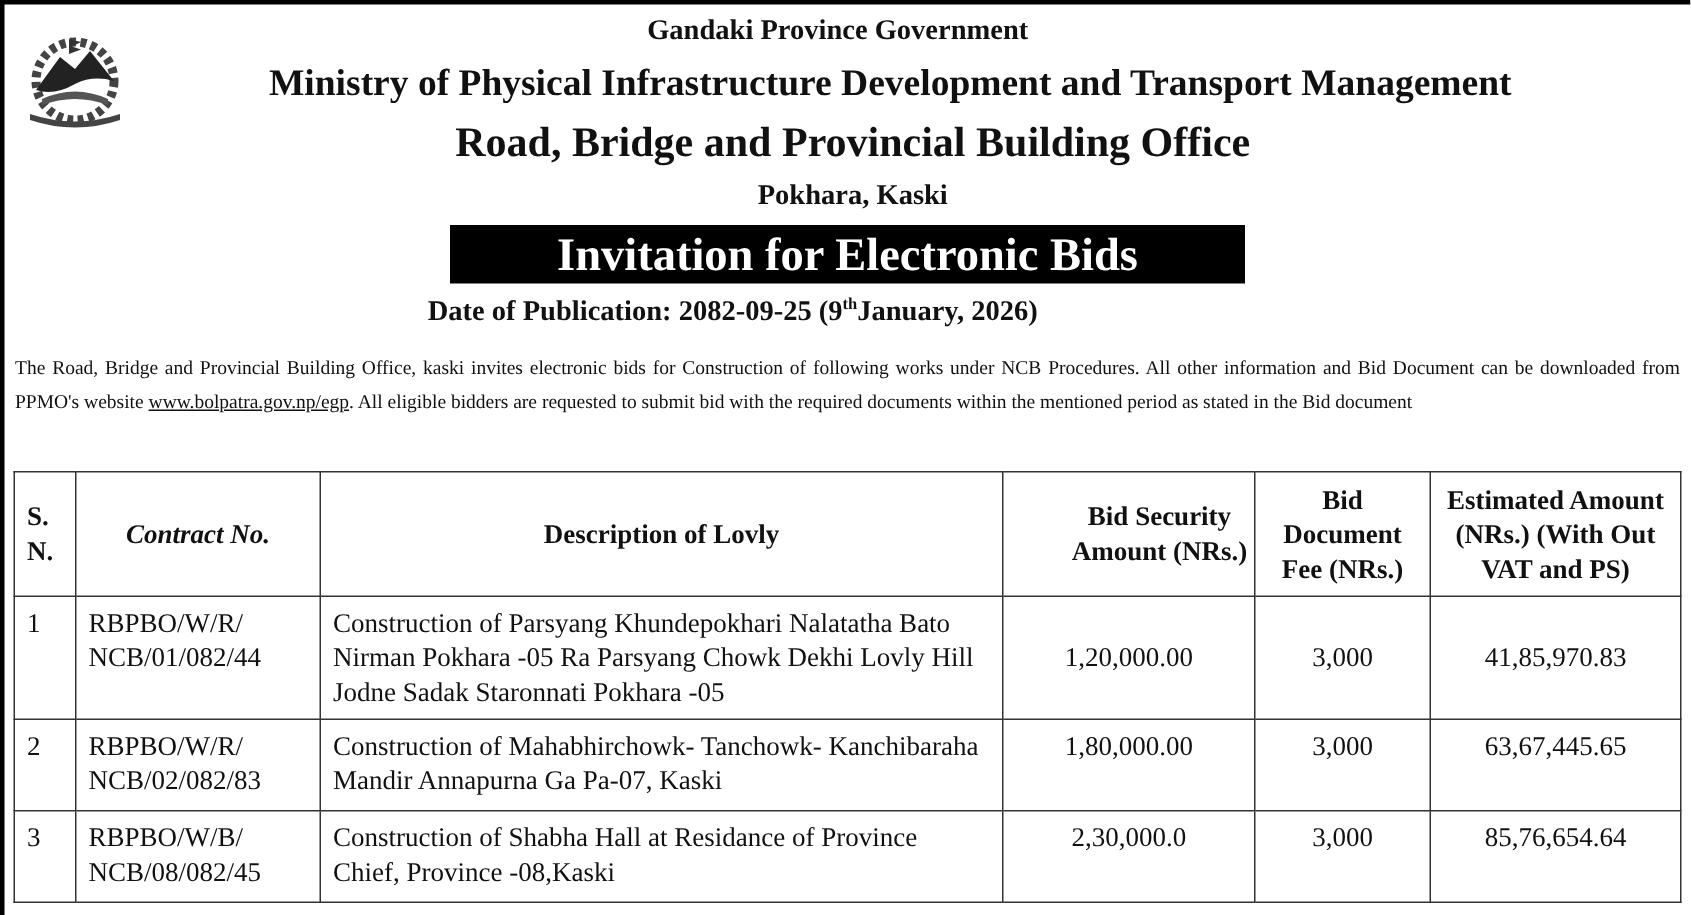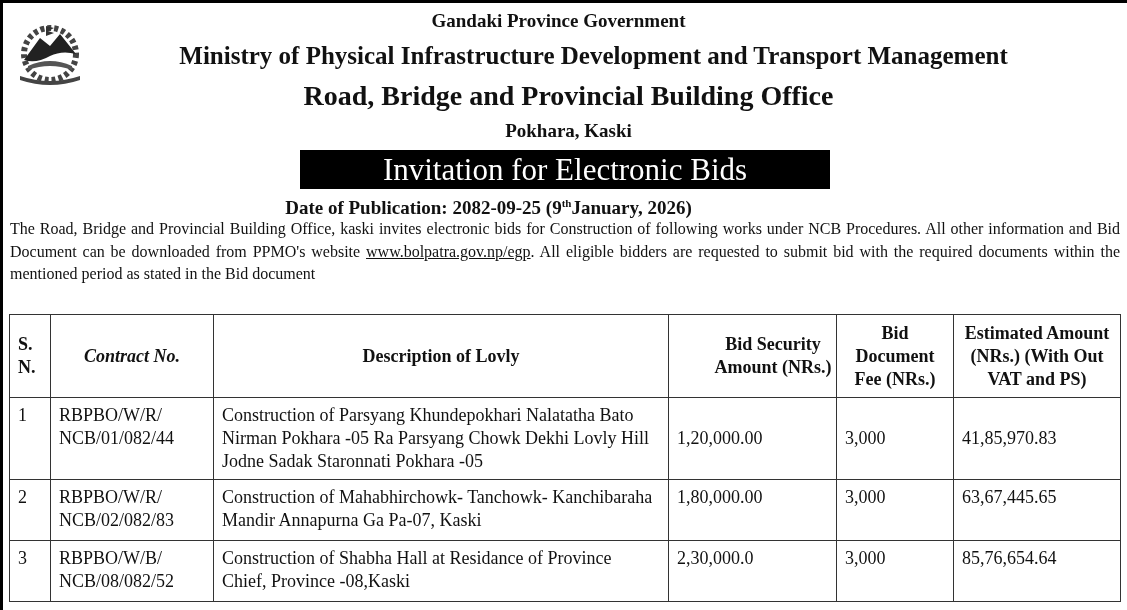--- a/index.html
+++ b/index.html
@@ -4,31 +4,31 @@
 <style>
   html, body { margin:0; padding:0; background:#fff; }
   body { width:1127px; height:610px; overflow:hidden; position:relative; font-family:"Liberation Serif", serif; color:#111; }
   .frame { position:absolute; left:0; top:0; width:1127px; height:610px; border-top:3px solid #000; border-left:3px solid #000; box-sizing:border-box; }
   .emblem { position:absolute; left:10px; top:20px; width:80px; height:68px; }
   .hdr { position:absolute; left:0; width:1127px; text-align:center; font-weight:bold; }
   .h-gov { top:10px; font-size:19px; left:-5px; }
   .h-min { top:42px; font-size:25px; left:30px; }
   .h-office { top:80px; font-size:28px; left:5px; }
   .h-city { top:120px; font-size:19px; left:5px; }
-  .banner { position:absolute; left:300px; top:150px; width:530px; height:39px; background:#000; color:#fff; font-weight:normal; font-size:31px; text-align:center; line-height:40px; }
+  .banner { position:absolute; left:300px; top:150px; width:530px; height:39px; background:#000; color:#fff; font-weight:bold; font-size:31px; text-align:center; line-height:40px; }
   .pubdate { position:absolute; left:0; top:197px; width:967px; text-align:center; font-weight:bold; font-size:19px; padding-left:10px; box-sizing:border-box; }
   .pubdate sup { font-size:11px; }
-  .intro { position:absolute; left:10px; top:218px; width:1110px; font-size:16px; line-height:22.5px; text-align:justify; }
+  .intro { position:absolute; left:10px; top:234px; width:1110px; font-size:13px; line-height:22.5px; text-align:justify; }
   .intro .link { text-decoration:underline; }
   table { position:absolute; left:9px; top:314px; width:1112px; border-collapse:collapse; font-size:18px;border-radius:13px; }
   th, td { border:1.5px solid #333; vertical-align:top; }
   th { font-weight:bold; vertical-align:middle; text-align:center; height:82px; padding:0 4px; line-height:23px; }
   th.sn { text-align:left; width:28px; padding-left:8px; }
   td { line-height:23px; padding:6px 8px; }
-  td.num { vertical-align:top; }
+  td.num { text-align:center; vertical-align:top; }
   tr.r1 td { height:68px; }
   tr.r1 td.num { vertical-align:middle; }
   tr.r2 td, tr.r3 td { height:48px; }
   .c-sn { width:28px; }
   .c-cn { width:154px;font-style:italic; }
   .c-desc { width:446px; }
   .c-bs { width:118px;padding-left:45px; }
   .c-fee { width:108px; }
 </style>
 </head>
@@ -80,20 +80,20 @@
     <tr class="r2">
       <td>2</td>
       <td>RBPBO/W/R/ NCB/02/082/83</td>
       <td>Construction of Mahabhirchowk- Tanchowk- Kanchibaraha Mandir Annapurna Ga Pa-07, Kaski</td>
       <td class="num">1,80,000.00</td>
       <td class="num">3,000</td>
       <td class="num">63,67,445.65</td>
     </tr>
     <tr class="r3">
       <td>3</td>
-      <td>RBPBO/W/B/ NCB/08/082/52</td>
+      <td>RBPBO/W/B/ NCB/08/082/45</td>
       <td>Construction of Shabha Hall at Residance of Province Chief, Province -08,Kaski</td>
       <td class="num">2,30,000.0</td>
       <td class="num">3,000</td>
       <td class="num">85,76,654.64</td>
     </tr>
   </tbody>
 </table>
 
 </body></html>

